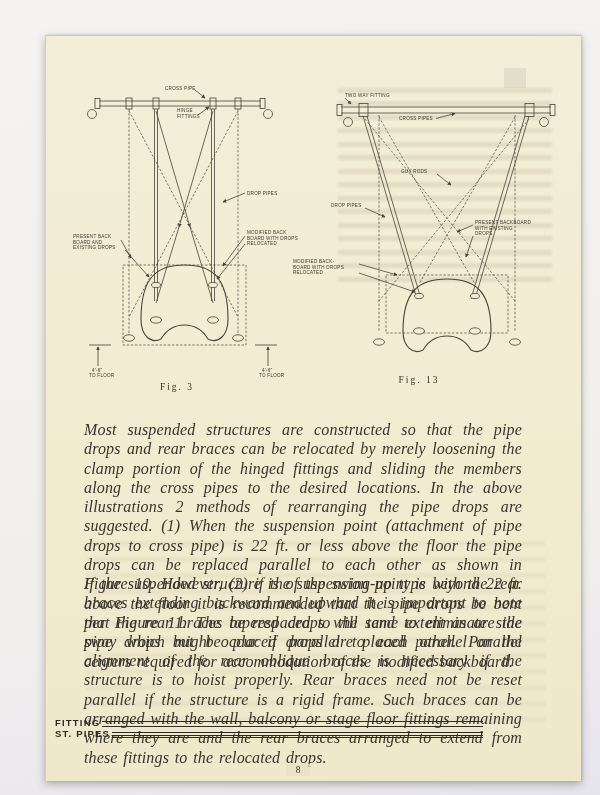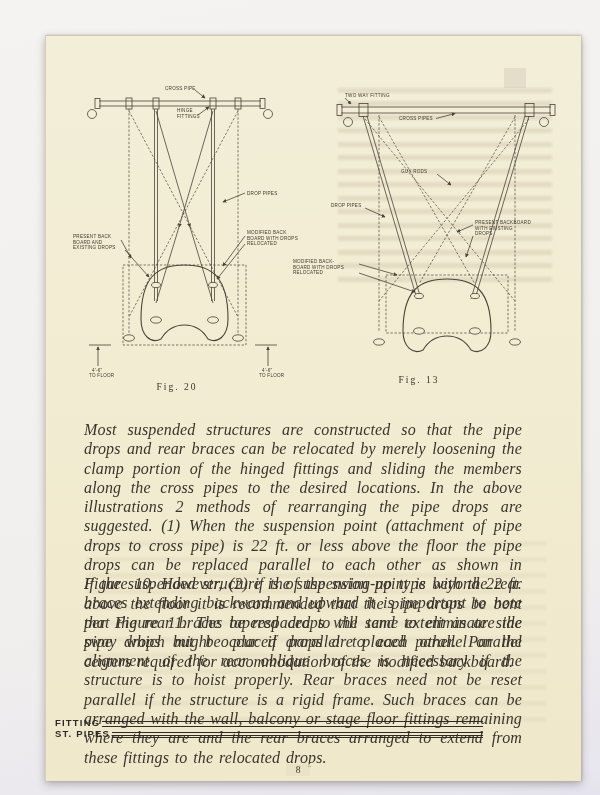--- a/index.html
+++ b/index.html
@@ -134,21 +134,21 @@
         <text class="lbl" x="4" y="170">EXISTING DROPS</text>
         <text class="lbl" x="178" y="155">MODIFIED BACK</text>
         <text class="lbl" x="178" y="160.5">BOARD WITH DROPS</text>
         <text class="lbl" x="178" y="166">RELOCATED</text>
         <text class="lbl" x="23" y="293">4'-6"</text>
         <text class="lbl" x="20" y="298">TO FLOOR</text>
         <text class="lbl" x="193" y="293">4'-6"</text>
         <text class="lbl" x="190" y="298">TO FLOOR</text>
       </g>
     </svg>
-    <div class="fig-caption">Fig.  20</div>
+    <div class="fig-caption">Fig.  3</div>
   </div>
 
   <div class="fig fig-11">
     <svg width="272" height="280" viewBox="0 0 272 280">
       <defs>
         <marker id="ah11" markerWidth="5" markerHeight="5" refX="4.2" refY="2.5" orient="auto">
           <path d="M0,0 L5,2.5 L0,5 Z" fill="#4b4338"></path>
         </marker>
       </defs>
       <g class="dwg">

